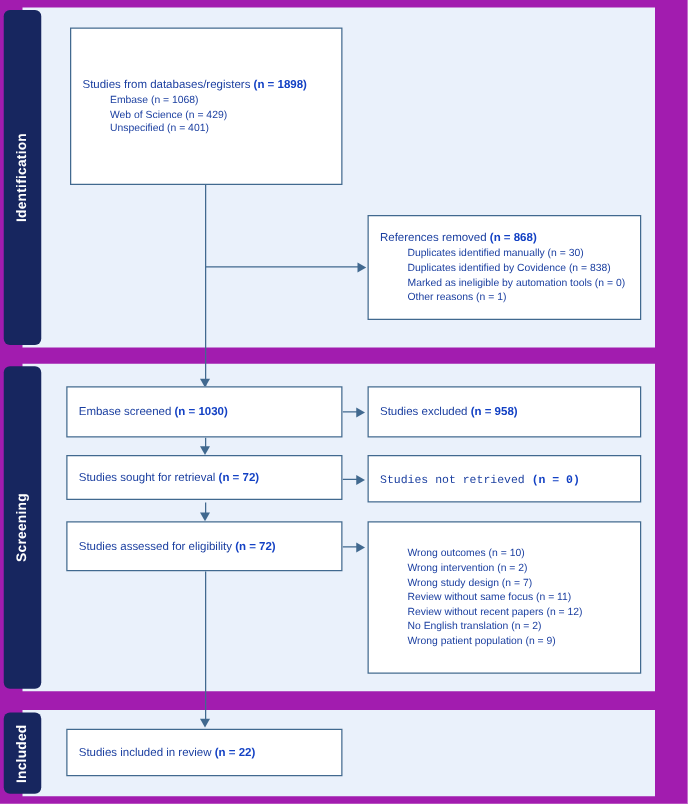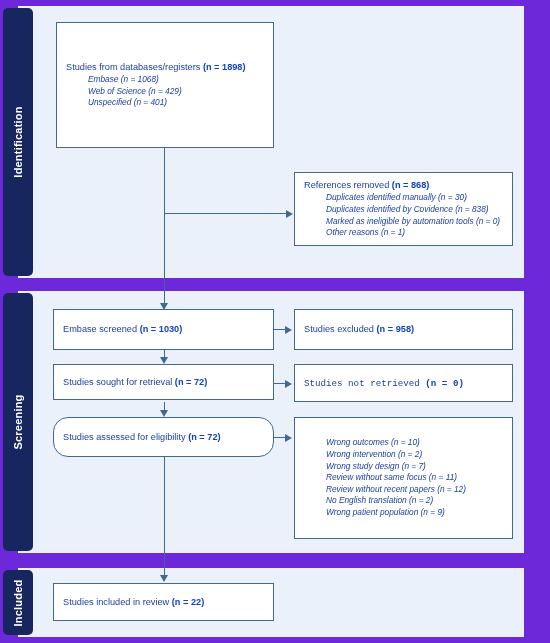--- a/index.html
+++ b/index.html
@@ -13,21 +13,21 @@
     font-family: "Liberation Sans", sans-serif;
     position: relative;
     overflow: hidden;
   }
 
   #diagram {
     position: absolute;
     left: 0; top: 0;
     width: 550px;
     height: 643px;
-    background: #6d28d9;
+    background: #a21caf;
   }
 
   
   .stage {
     position: absolute;
     left: 0;
     width: 550px;
   }
   .stage-panel {
     position: absolute;
@@ -85,37 +85,36 @@
     white-space: nowrap;
   }
   .node-title .count {
     font-weight: bold;
     color: #1341c4;
   }
   .sub-list {
     margin: 0;
     padding: 0 0 0 22px;
     list-style: none;
-    font-style: italic;
   }
   .sub-list li {
     color: #1b3fa0;
     font-size: 8.3px;
     line-height: 11.6px;
     white-space: nowrap;
   }
 
   
   #node-databases        { left: 56px;  top: 22px;  width: 218px; height: 126px; }
-  #node-refs-removed     { left: 294px; top: 172px; width: 219px; height: 74px;  }
+  #node-refs-removed     { left: 294px; top: 172px; width: 219px; height: 84px;  }
   #node-screened         { left: 53px;  top: 309px; width: 221px; height: 41px;  }
   #node-excluded-screen  { left: 294px; top: 309px; width: 219px; height: 41px;  }
   #node-sought           { left: 53px;  top: 364px; width: 221px; height: 36px;  }
   #node-not-retrieved    { left: 294px; top: 364px; width: 219px; height: 38px; font-family: Liberation Mono, monospace;  }
-  #node-eligibility      { left: 53px;  top: 417px; width: 221px; height: 40px; border-radius: 15px;  }
+  #node-eligibility      { left: 53px;  top: 417px; width: 221px; height: 40px;  }
   #node-excluded-elig    { left: 294px; top: 417px; width: 219px; height: 122px; }
   #node-included         { left: 53px;  top: 583px; width: 221px; height: 38px;  }
 
   
   .conn {
     position: absolute;
     background: #41698f;
   }
   .v-line { width: 1.4px; }
   .h-line { height: 1.4px; }

